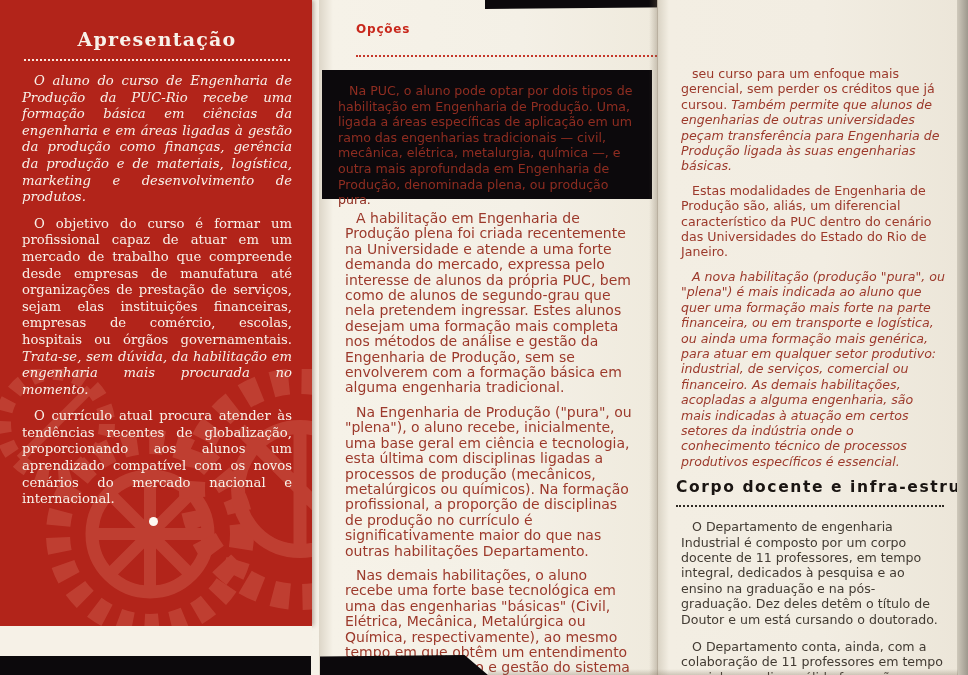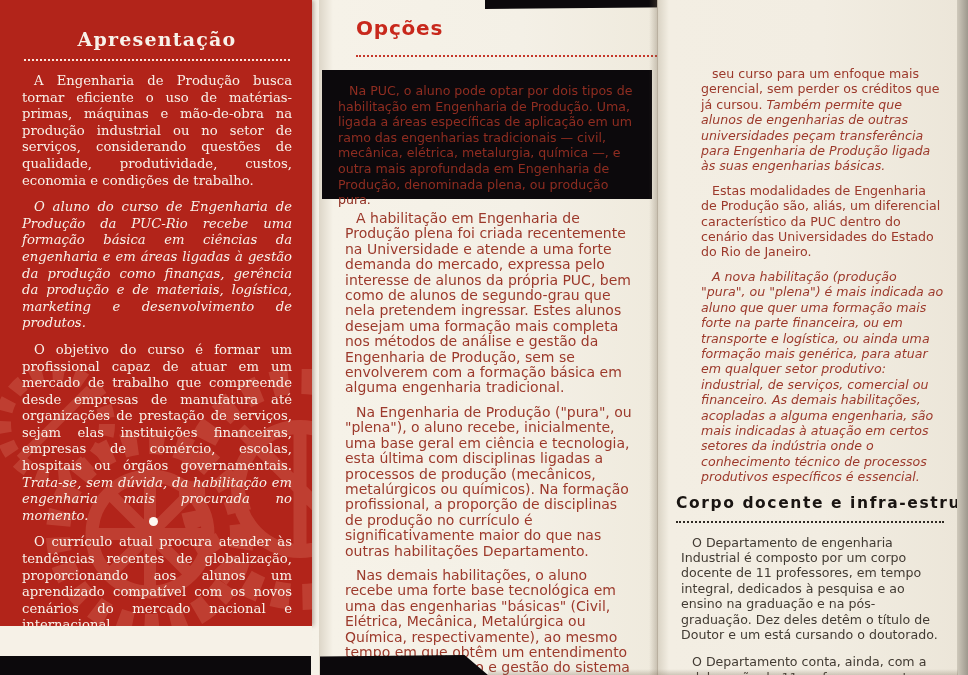--- a/index.html
+++ b/index.html
@@ -62,22 +62,22 @@
   
   .panel-mid{
     position:absolute;left:319px;top:0;width:338px;height:675px;
     background:linear-gradient(90deg,#ddd6c8 0px,#f6f2e8 14px,#f4f0e6 60%,#efeadd 100%);
   }
   .black-strip-top{
     position:absolute;left:485px;top:0;width:218px;height:9px;background:var(--ink-black);
     clip-path:polygon(0 0,100% 0,100% 78%,0 100%);
   }
   .mid-title{
-    position:absolute;left:356px;top:16px;
-    font-size:20px;font-weight:bold;color:var(--accent-red);letter-spacing:.8px;
+    position:absolute;left:356px;top:22px;
+    font-size:12px;font-weight:bold;color:var(--accent-red);letter-spacing:.8px;
   }
   .rule-red-long{
     position:absolute;left:356px;top:55px;width:600px;height:0;
     border-top:2px dotted #c5372a;
   }
   .black-box{
     position:absolute;left:322px;top:70px;width:330px;height:129px;
     background:var(--ink-black);
     padding:13px 18px 8px 16px;
   }
@@ -98,21 +98,21 @@
 
   
   .panel-right{
     position:absolute;left:657px;top:0;width:301px;height:675px;
     background:linear-gradient(90deg,#d8d1c2 0px,#f3eee3 12px,var(--cream-right) 55%,#ece6d9 100%);
   }
   .right-content{position:absolute;left:681px;top:66px;width:264px;}
   .right-top p, .right-bottom p{
     font-size:12.6px;line-height:15.4px;text-indent:11px;margin-bottom:9px;
   }
-  .right-top p{color:var(--body-red);margin-left:20px;}
+  .right-top p{color:var(--body-red);}
   .section-title{
     font-size:15.5px;font-weight:bold;color:var(--heading-dark);
     letter-spacing:1.6px;margin:8px 0 0 -5px;white-space:nowrap;
   }
   .rule-dark{
     border:none;border-top:2px dotted #2f2a24;margin:9px 0 12px -5px;height:0;width:268px;
   }
   .right-bottom p{color:var(--body-dark);margin-top:12px;}
 
   
@@ -146,21 +146,20 @@
           <path d="M300 55 L300 185 M240 60 L360 180" stroke-width="13"></path>
           <circle cx="55" cy="55" r="52" stroke-width="16" stroke-dasharray="12 10"></circle>
           <path d="M20 90 L90 20" stroke-width="9"></path>
         </g>
       </svg>
       <div class="white-dot"></div>
       <div class="left-content">
         <div class="left-title">Apresentação</div>
         <hr class="rule-white">
         <div class="left-body">
-            <p><span>A Engenharia de Produção busca tornar eficiente o uso de matérias-primas, máquinas e mão-de-obra na produção industrial ou no setor de serviços, considerando questões de qualidade, produtividade, custos, economia e condições de trabalho.</span></p>
             <p><em>O aluno do curso de Engenharia de Produção da PUC-Rio recebe uma formação básica em ciências da engenharia e em áreas ligadas à gestão da produção como finanças, gerência da produção e de materiais, logística, marketing e desenvolvimento de produtos.</em></p>
             <p><span>O objetivo do curso é formar um profissional capaz de atuar em um mercado de trabalho que compreende desde empresas de manufatura até organizações de prestação de serviços, sejam elas instituições financeiras, empresas de comércio, escolas, hospitais ou órgãos governamentais. </span><em>Trata-se, sem dúvida, da habilitação em engenharia mais procurada no momento.</em></p>
             <p><span>O currículo atual procura atender às tendências recentes de globalização, proporcionando aos alunos um aprendizado compatível com os novos cenários do mercado nacional e internacional.</span></p>
           </div>
       </div>
     </div>
     <div class="white-gap-bottom"></div>
     <div class="black-strip-left"></div>
   </div>
 

